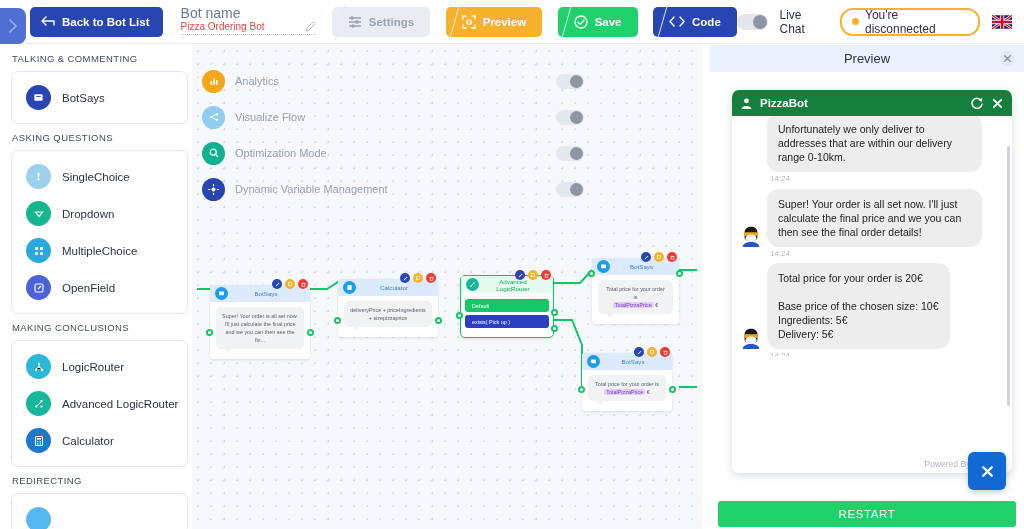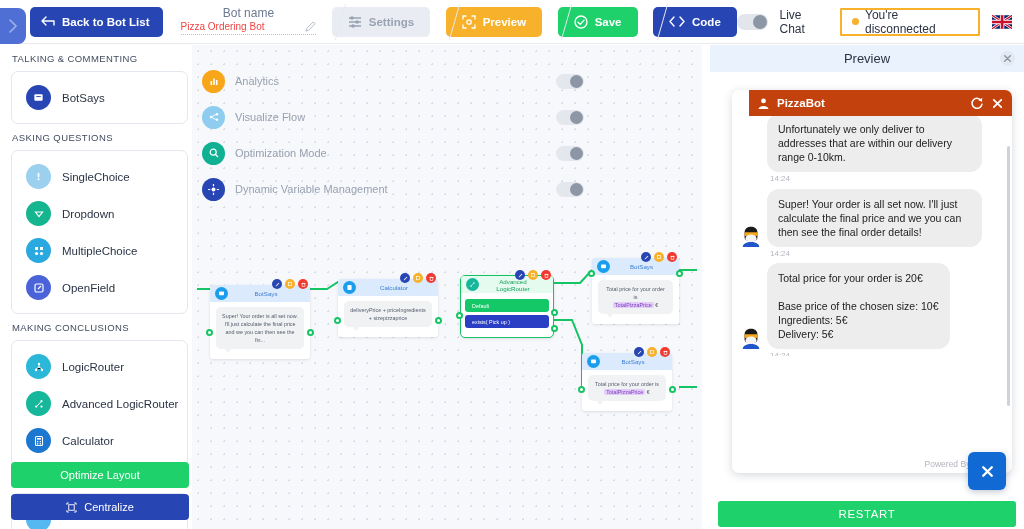--- a/index.html
+++ b/index.html
@@ -25,21 +25,21 @@
   }
   .collapse-handle svg { display: block; }
 
   .btn-back {
     margin-left: 30px; height: 30px; background: #2745b3; color: #fff;
     border-radius: 5px; display: flex; align-items: center; gap: 7px;
     padding: 0 13px 0 11px; font-size: 11.5px; font-weight: 700;
     cursor: pointer; white-space: nowrap;
   }
   .botname-wrap { margin-left: 18px; width: 140px; }
-  .botname-label { font-size: 12px; color: #6c7a91; line-height: 11px; text-align: center; }
+  .botname-label { font-size: 14px; color: #6c7a91; line-height: 11px; }
   .botname-row {
     display: flex; align-items: center; justify-content: space-between;
     border-bottom: 1px dotted #b9c0cc; padding-bottom: 2px; margin-top: 2px;
   }
   .botname-val { font-size: 10px; color: #ef4444; }
   .pencil { opacity: .55; }
 
   .chev { width: 16px; height: 44px; position: relative; }
   .chev::before {
     content: ""; position: absolute; left: 2px; top: 4px;
@@ -62,21 +62,21 @@
   .toggle-pill {
     width: 32px; height: 16px; border-radius: 9px; background: #e2e5eb;
     position: relative; cursor: pointer;
   }
   .toggle-pill .knob {
     position: absolute; right: 1px; top: 1px; width: 14px; height: 14px;
     border-radius: 50%; background: #8d96a5;
   }
   .livechat-label { font-size: 12px; color: #2b3445; }
   .disconnected {
-    border: 2px solid #f7b12a; border-radius: 1px; height: 28px;
+    border: 2px solid #f7b12a; border-radius: 13px; height: 28px;
     display: flex; align-items: center; gap: 6px; padding: 0 10px;
     font-size: 12px; color: #2b3445; cursor: pointer;
   }
   .dot-amber { width: 7px; height: 7px; border-radius: 50%; background: #f7b12a; }
   .flag { width: 21px; height: 14px; }
 
   
   .sidebar {
     position: absolute; left: 0; top: 45px; width: 200px; height: 484px;
     background: #ffffff; border-right: 1px solid #e6e9f0;
@@ -169,22 +169,22 @@
   }
   .pv-head-t { font-size: 13px; color: #2b3445; }
   .pv-close { position: absolute; right: 8px; top: 5px; width: 17px; height: 17px; cursor: pointer; }
 
   .widget {
     position: absolute; left: 22px; top: 45px; width: 280px; height: 383px;
     border-radius: 7px; background: #fff; box-shadow: 0 2px 10px rgba(30,40,70,.18);
     overflow: hidden; display: flex; flex-direction: column;
   }
   .wg-bar {
-    height: 26px; background: #c2410c; display: flex; align-items: center;
-    padding: 0 8px; gap: 7px; flex: 0 0 26px; margin-left: 17px;
+    height: 26px; background: #15803d; display: flex; align-items: center;
+    padding: 0 8px; gap: 7px; flex: 0 0 26px;
   }
   .wg-title { font-size: 11.5px; font-weight: 700; color: #fff; flex: 1; }
   .wg-ic { cursor: pointer; }
   .wg-body { flex: 1; position: relative; padding: 6px 8px 0 8px; overflow: hidden; }
   .wg-scroll { position: absolute; right: 2px; top: 30px; width: 3px; height: 260px; background: #cfd3d9; border-radius: 2px;}
 
   .msg-row { display: flex; gap: 5px; align-items: flex-end; margin-bottom: 2px; }
   .avatar { width: 22px; height: 24px; flex: 0 0 22px; }
   .b-in {
     background: #ededee; border-radius: 12px; padding: 8px 11px;
@@ -397,32 +397,20 @@
     </div>
 
     <div class="sb-title">REDIRECTING</div>
     <div class="sb-group" style="height:40px;overflow:hidden">
       <div class="sb-item">
         <span class="sb-ic" style="background:#56b8f0"></span>
         <span class="sb-lb"></span>
       </div>
     </div>
 
-    <div class="sb-bottom">
-      <div class="sb-btn opt">
-        <span>Optimize Layout</span>
-      </div>
-      <div class="sb-btn cen">
-        <svg width="11" height="11" viewBox="0 0 12 12">
-          <rect x="3" y="3" width="6" height="6" fill="none" stroke="#fff" stroke-width="1"></rect>
-          <path d="M1 1h2M1 1v2M11 1H9M11 1v2M1 11h2M1 11V9M11 11H9M11 11V9" stroke="#fff" stroke-width="1.1"></path>
-        </svg>
-        <span>Centralize</span>
-      </div>
-    </div>
   </div>
 
   <div class="canvas">
 
     <div style="padding-top:18px">
       <div class="opt-row">
         <span class="opt-ic" style="background:#f7a61a">
           <svg width="12" height="12" viewBox="0 0 12 12">
               <rect x="2.5" y="6" width="1.6" height="4" fill="#fff"></rect>
               <rect x="5.2" y="3.5" width="1.6" height="6.5" fill="#fff"></rect>

